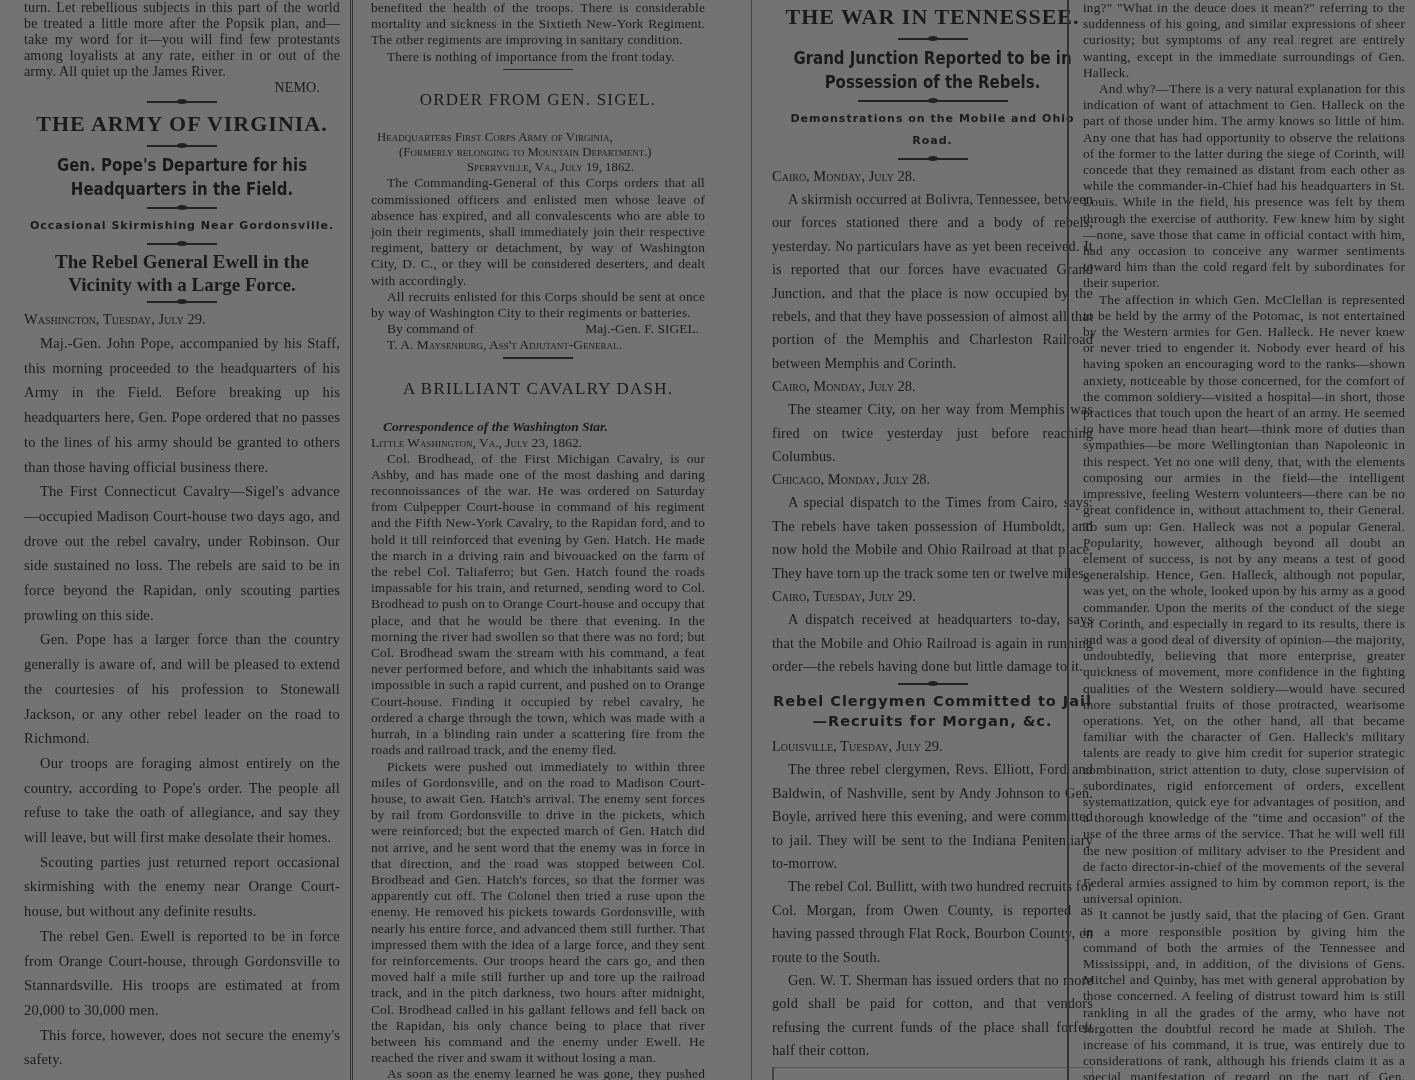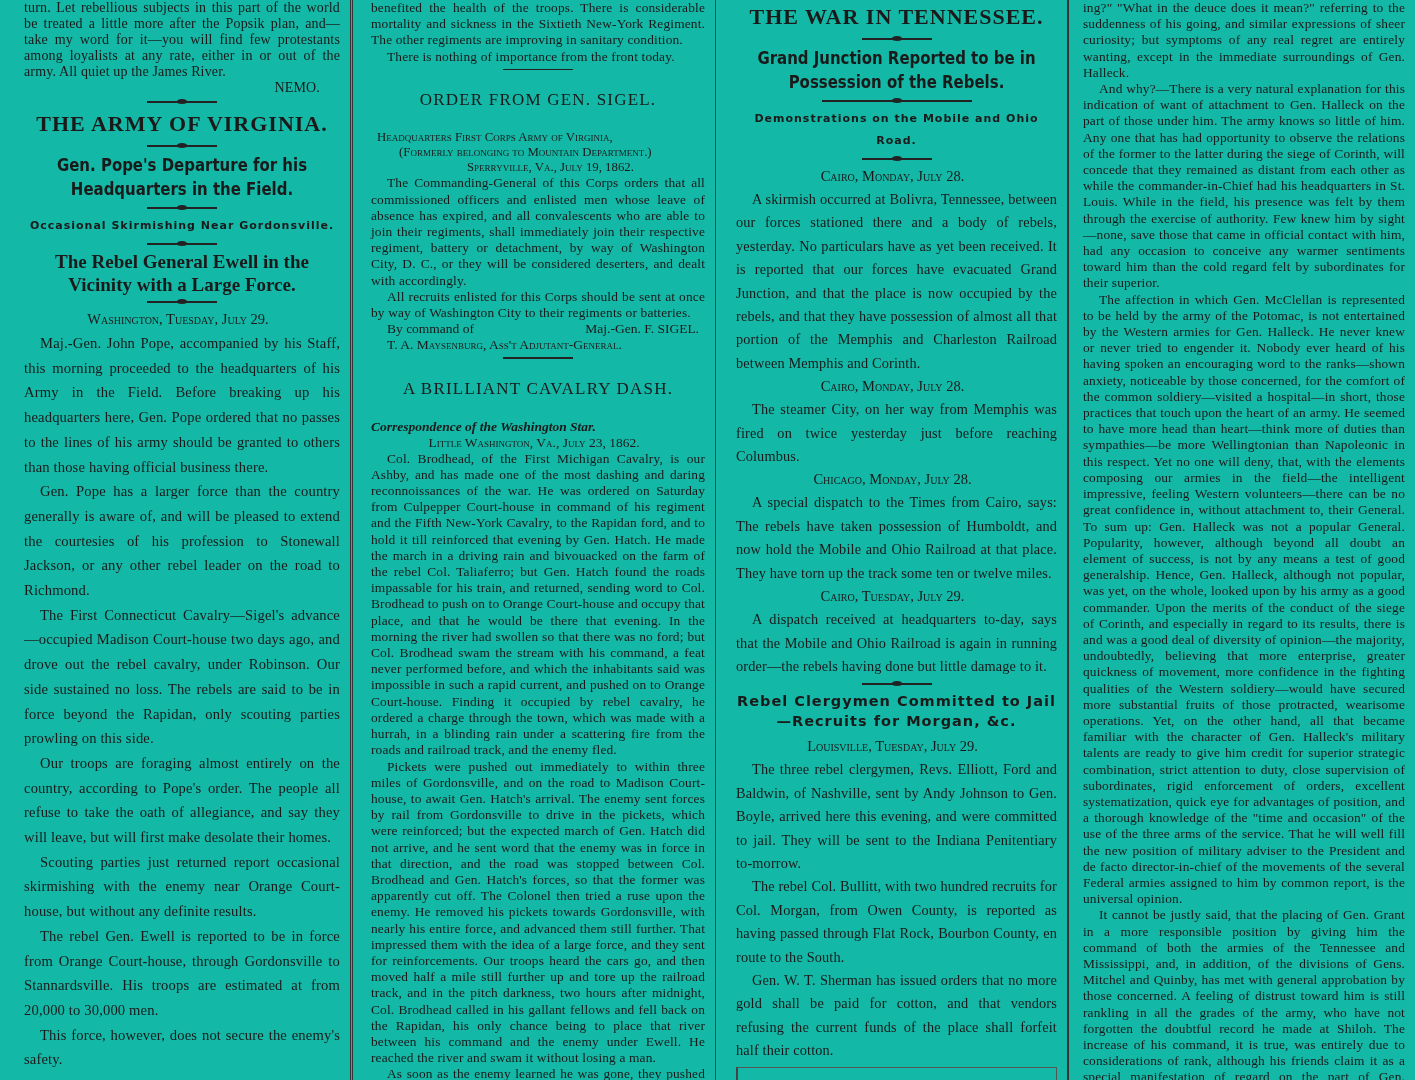--- a/index.html
+++ b/index.html
@@ -1,46 +1,46 @@
 <!DOCTYPE html>
 <html><head>
 <meta charset="utf-8">
 <style>
   * { box-sizing: border-box; margin: 0; padding: 0; }
   html, body { width: 1415px; height: 1080px; background: #fff; overflow: hidden; }
   body { font-family: "Liberation Serif", "DejaVu Serif", serif; color: #1a1a1a; }
-  .page { position: relative; width: 1415px; height: 1080px; background: #14b8a6; }
+  .page { position: relative; width: 1415px; height: 1080px; background: #737373; }
   .col { position: absolute; top: 0; height: 1080px; overflow: hidden; padding: 0 10px; }
   .col1 { left: 0; width: 350px; padding-left: 24px; }
   .col2 { left: 350px; width: 365px; border-left: 3px double #333; padding-left: 18px; }
-  .col3 { left: 715px; width: 352px; border-left: 1px solid #444; padding-left: 20px; }
+  .col3 { left: 751px; width: 352px; border-left: 1px solid #444; padding-left: 20px; }
   .col4 { left: 1067px; width: 348px; border-left: 2px solid #333; padding-left: 14px; }
   p { font-size: 14.6px; line-height: 24.7px; text-align: justify; text-indent: 16px; letter-spacing: 0.15px; }
   .dense p { font-size: 13.6px; line-height: 16.3px; }
   .col2 .dense p, .col4 p { font-size: 13.4px; line-height: 16.2px; }
   .col3 p { font-size: 14.3px; line-height: 23.4px; }
   .col1 .top p { font-size: 14px; line-height: 16px; text-indent: 0; }
   .head-xl { font-family: "Liberation Serif", serif; font-weight: 900; font-size: 22px; text-align: center; letter-spacing: 1px; text-transform: uppercase; margin: 6px 0; }
   .head-cond { font-family: "DejaVu Sans", sans-serif; font-weight: bold; font-size: 17px; text-align: center; line-height: 24px; transform: scaleX(0.88); margin: 4px 0; }
   .head-wide { font-family: "DejaVu Sans", sans-serif; font-weight: 900; font-size: 11px; text-align: center; line-height: 22px; margin: 4px 0; letter-spacing: 1px; }
   .head-serif { font-family: "Liberation Serif", serif; font-weight: bold; font-size: 19px; text-align: center; line-height: 23px; margin: 3px 0; }
   .head-plain { font-size: 17px; text-align: center; letter-spacing: 1.2px; margin: 20px 0; }
   .rule { width: 70px; height: 6px; margin: 3px auto; position: relative; }
   .rule::before { content: ""; position: absolute; left: 0; right: 0; top: 2px; height: 1.5px; background: #222; }
   .rule::after { content: ""; position: absolute; left: 30px; top: 0; width: 10px; height: 5px; background: #222; border-radius: 50%; }
   .rule.long { width: 150px; }
   .rule.long::after { left: 70px; }
-  .dateline { text-align: center; font-size: 14.5px; line-height: 23px; padding-right: 8px; }
+  .dateline { text-align: left; font-size: 14.5px; line-height: 23px; padding-right: 8px; }
   .dense .dateline { font-size: 13.5px; line-height: 16px; }
   .sc { font-variant: small-caps; }
   .sig { font-size: 13.5px; line-height: 16px; }
   .sig .row { display: flex; justify-content: space-between; padding: 0 6px 0 16px; }
   .hq { font-size: 12.8px; line-height: 15px; padding-left: 6px; }
   .boxed { border: 1px solid #555; border-left: 2px solid #444; padding: 6px 8px; margin-top: 4px; }
-  .byline-it { font-style: italic; font-size: 13.5px; font-weight: bold; }
+  .byline-it { font-style: italic; font-size: 13.5px; font-weight: bold; margin-left: 12px; }
 </style>
 </head>
 <body>
 
 <div class="page">
 
   <div class="col col1">
     <div class="top">
       <p>turn. Let rebellious subjects in this part of the world be treated a little more after the Popsik plan, and—take my word for it—you will find few protestants among loyalists at any rate, either in or out of the army. All quiet up the James River.</p>
       <p style="text-align:right;padding-right:20px;">NEMO.</p>
@@ -49,22 +49,22 @@
     <div class="head-xl">The Army of Virginia.</div>
     <div class="rule"></div>
     <div class="head-cond">Gen. Pope's Departure for his Headquarters in the Field.</div>
     <div class="rule"></div>
     <div class="head-wide">Occasional Skirmishing Near Gordonsville.</div>
     <div class="rule"></div>
     <div class="head-serif">The Rebel General Ewell in the Vicinity with a Large Force.</div>
     <div class="rule"></div>
     <div class="dateline sc">Washington, Tuesday, July 29.</div>
     <p>Maj.-Gen. John Pope, accompanied by his Staff, this morning proceeded to the headquarters of his Army in the Field. Before breaking up his headquarters here, Gen. Pope ordered that no passes to the lines of his army should be granted to others than those having official business there.</p>
+    <p>The First Connecticut Cavalry—Sigel's advance—occupied Madison Court-house two days ago, and drove out the rebel cavalry, under Robinson. Our side sustained no loss. The rebels are said to be in force beyond the Rapidan, only scouting parties prowling on this side.</p>
     <p>Gen. Pope has a larger force than the country generally is aware of, and will be pleased to extend the courtesies of his profession to Stonewall Jackson, or any other rebel leader on the road to Richmond.</p>
-    <p>The First Connecticut Cavalry—Sigel's advance—occupied Madison Court-house two days ago, and drove out the rebel cavalry, under Robinson. Our side sustained no loss. The rebels are said to be in force beyond the Rapidan, only scouting parties prowling on this side.</p>
     <p>Our troops are foraging almost entirely on the country, according to Pope's order. The people all refuse to take the oath of allegiance, and say they will leave, but will first make desolate their homes.</p>
     <p>Scouting parties just returned report occasional skirmishing with the enemy near Orange Court-house, but without any definite results.</p>
     <p>The rebel Gen. Ewell is reported to be in force from Orange Court-house, through Gordonsville to Stannardsville. His troops are estimated at from 20,000 to 30,000 men.</p>
     <p>This force, however, does not secure the enemy's safety.</p>
 
   </div>
 
   <div class="col col2">
     <div class="dense">
       <p style="text-indent:0">benefited the health of the troops. There is considerable mortality and sickness in the Sixtieth New-York Regiment. The other regiments are improving in sanitary condition.</p>

